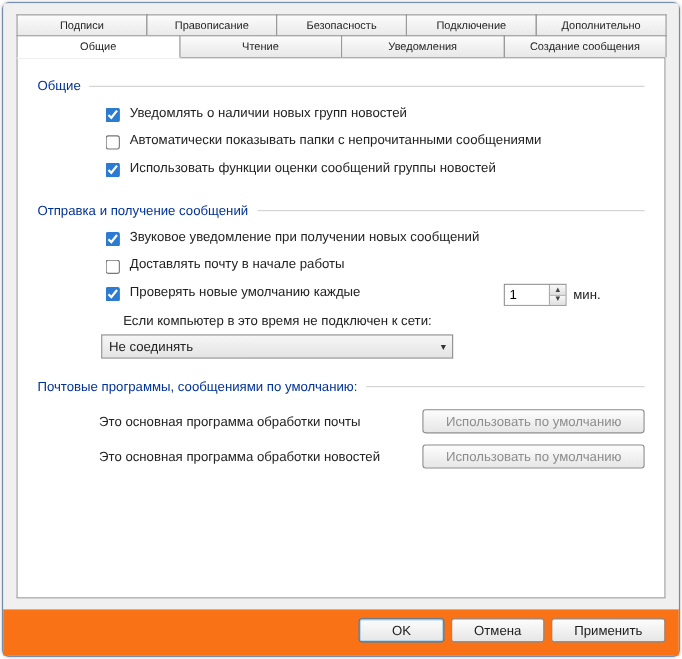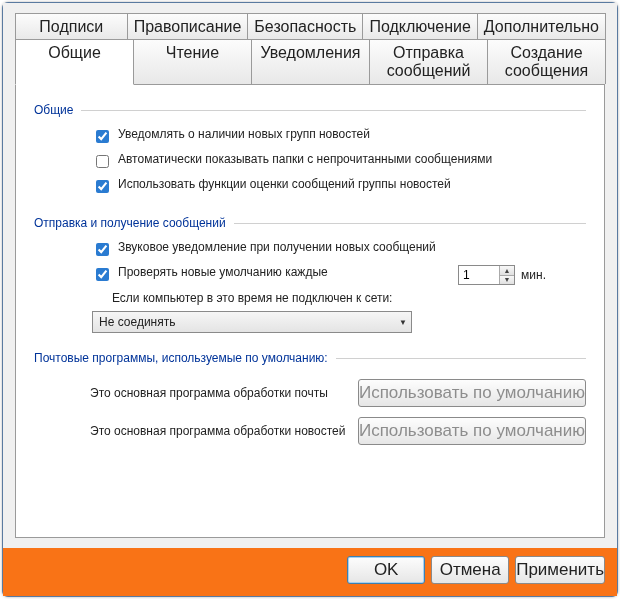--- a/index.html
+++ b/index.html
@@ -76,21 +76,21 @@
   }
   .tabstrip { display: flex; }
   .tabstrip.row2 { margin-top: -1px; }
   .tab {
     flex: 1;
     text-align: center;
     padding: 4px 6px;
     border: 1px solid #9a9a9a;
     border-bottom: none;
     background: linear-gradient(to bottom,#fcfcfc,#e8e8e8);
-    font-size: 16px;
+    font-size: 10px;
     color: #222;
     position: relative;
     margin-right: -1px;
   }
   .tab.active {
     background: #fff;
     z-index: 3;
     border-bottom: 1px solid #fff;
     margin-bottom: -1px;
   }
@@ -160,25 +160,25 @@
     font-size:8px;color:#333;
   }
   .defprog { margin-top:14px; }
   .defprog .row {
     display:flex; align-items:center; margin:10px 0 10px 56px;
     gap:10px;
   }
   .defprog .row .lbl { flex:1; color:#222; }
   .btn {
     min-width: 80px;
-    padding: 3px 0;
+    padding: 3px 20px;
     border: 1px solid #8a8a8a;
     background: linear-gradient(to bottom,#fdfdfd,#e6e6e6);
     border-radius: 3px;
-    font-family: inherit; font-size:17px;
+    font-family: inherit; font-size:12px;
     color:#222;
   }
   .btn[disabled]{ color:#8d8d8d; }
   .footer {
     padding: 8px 12px 12px 12px;
     background:#f97316;
     display:flex; justify-content:flex-end; gap:6px;
   }
   .footer .btn { min-width: 78px; }
   .footer .btn.default {
@@ -197,21 +197,20 @@
       <div class="tab">Подписи</div>
       <div class="tab">Правописание</div>
       <div class="tab">Безопасность</div>
       <div class="tab">Подключение</div>
       <div class="tab">Дополнительно</div>
     </div>
     <div class="tabstrip row2">
       <div class="tab active">Общие</div>
       <div class="tab">Чтение</div>
       <div class="tab">Уведомления</div>
-      <div class="tab">Отправка сообщений</div>
       <div class="tab">Создание сообщения</div>
     </div>
 
     <div class="tabpanel">
 
       <div class="group-header">
         <span>Общие</span>
         <span class="line"></span>
       </div>
       <div class="opts">
@@ -230,20 +229,24 @@
       </div>
 
       <div class="group-header" style="margin-top:20px">
         <span>Отправка и получение сообщений</span>
         <span class="line"></span>
       </div>
       <div class="opts">
         <label class="optrow">
           <input type="checkbox" checked="" style="">
           <span>Звуковое уведомление при получении новых сообщений</span>
+        </label>
+        <label class="optrow">
+          <input type="checkbox" style="">
+          <span>Доставлять почту в начале работы</span>
         </label>
         <div class="optrow">
           <input type="checkbox" checked="" style="">
           <span>Проверять новые умолчанию каждые</span>
           <div class="spinner-wrap" style="margin-left:auto;margin-right:40px;">
             <div class="spinner">
               <input value="1" style="">
               <div class="arrows">
                 <div class="arrow">▲</div>
                 <div class="arrow">▼</div>
@@ -253,21 +256,21 @@
           </div>
         </div>
         <div class="subrow">Если компьютер в это время не подключен к сети:</div>
         <div class="combo">
           <span>Не соединять</span>
           <span class="dd">▼</span>
         </div>
       </div>
 
       <div class="group-header" style="margin-top:18px">
-        <span>Почтовые программы, используемые по умолчанию:</span>
+        <span>Почтовые программы, сообщениями по умолчанию:</span>
         <span class="line"></span>
       </div>
       <div class="defprog">
         <div class="row">
           <span class="lbl">Это основная программа обработки почты</span>
           <button class="btn" disabled="">Использовать по умолчанию</button>
         </div>
         <div class="row">
           <span class="lbl">Это основная программа обработки новостей</span>
           <button class="btn" disabled="">Использовать по умолчанию</button>

